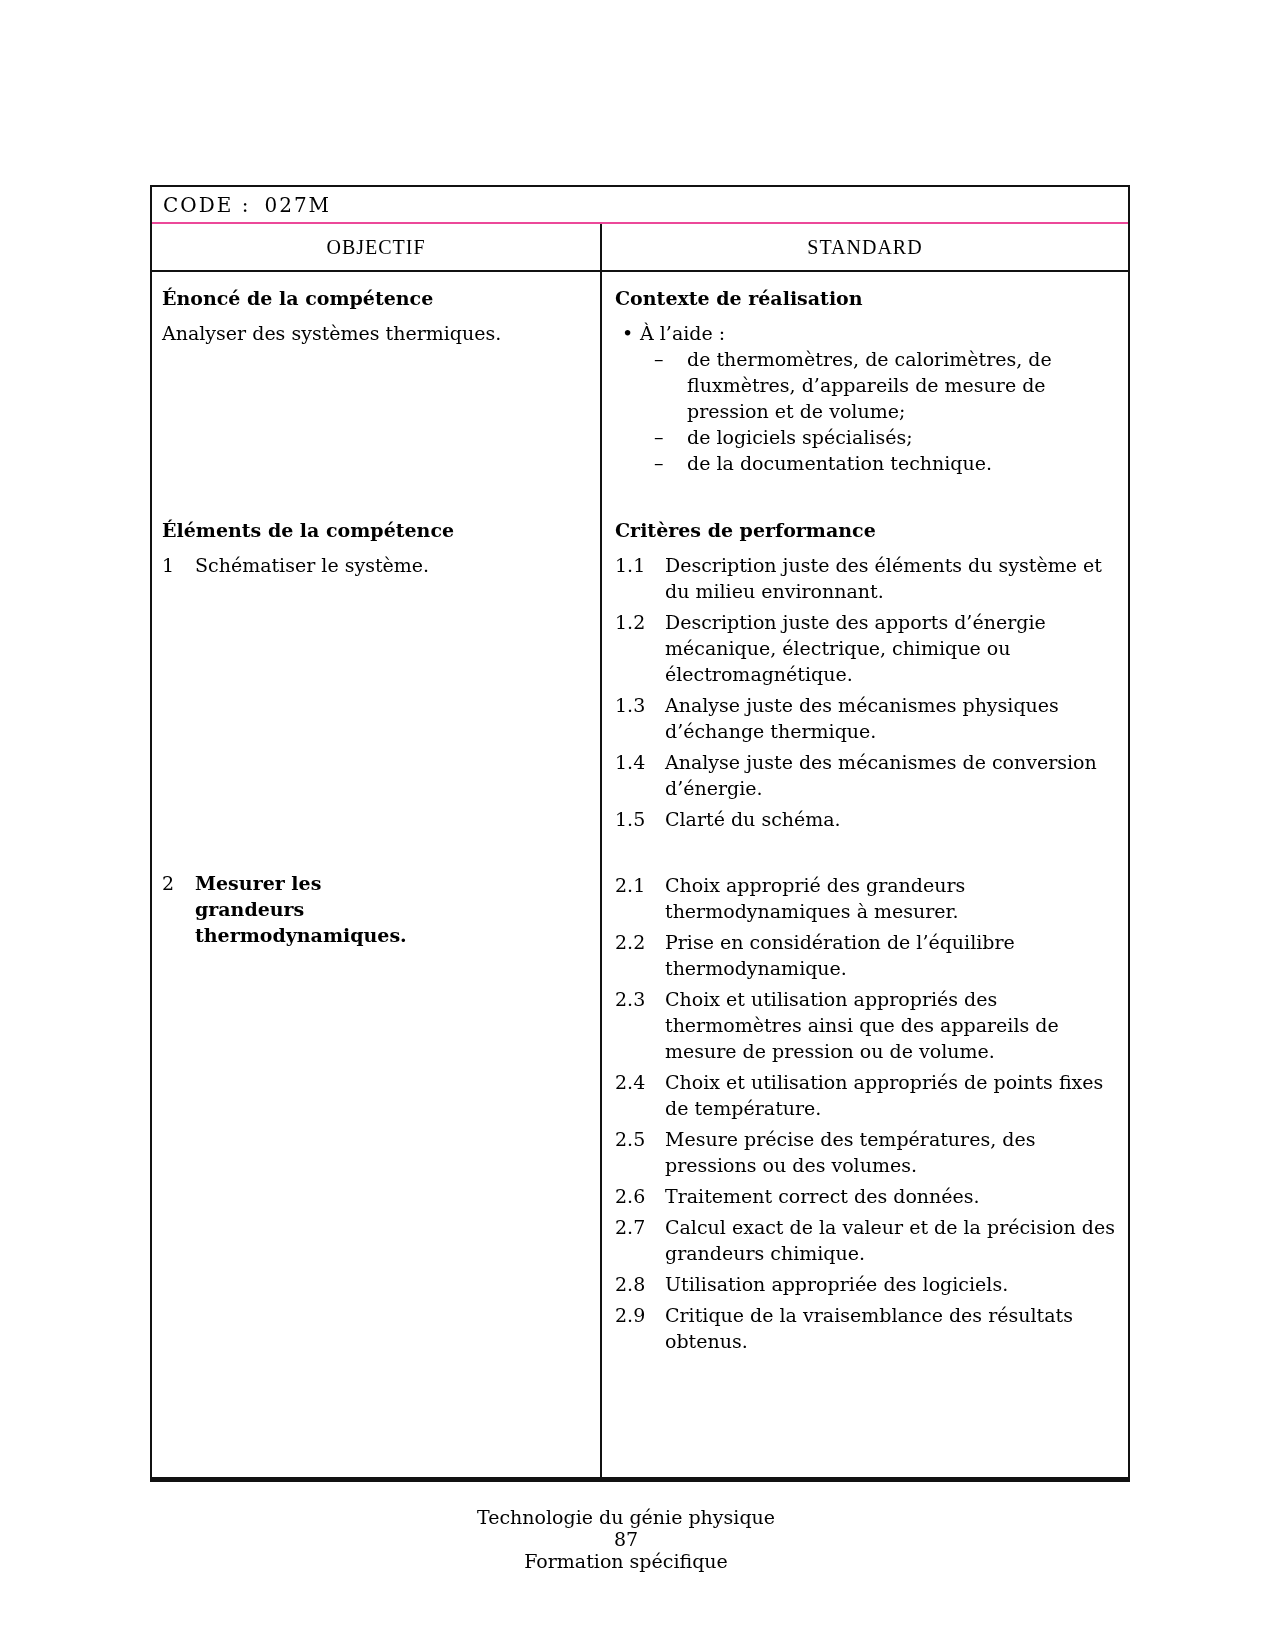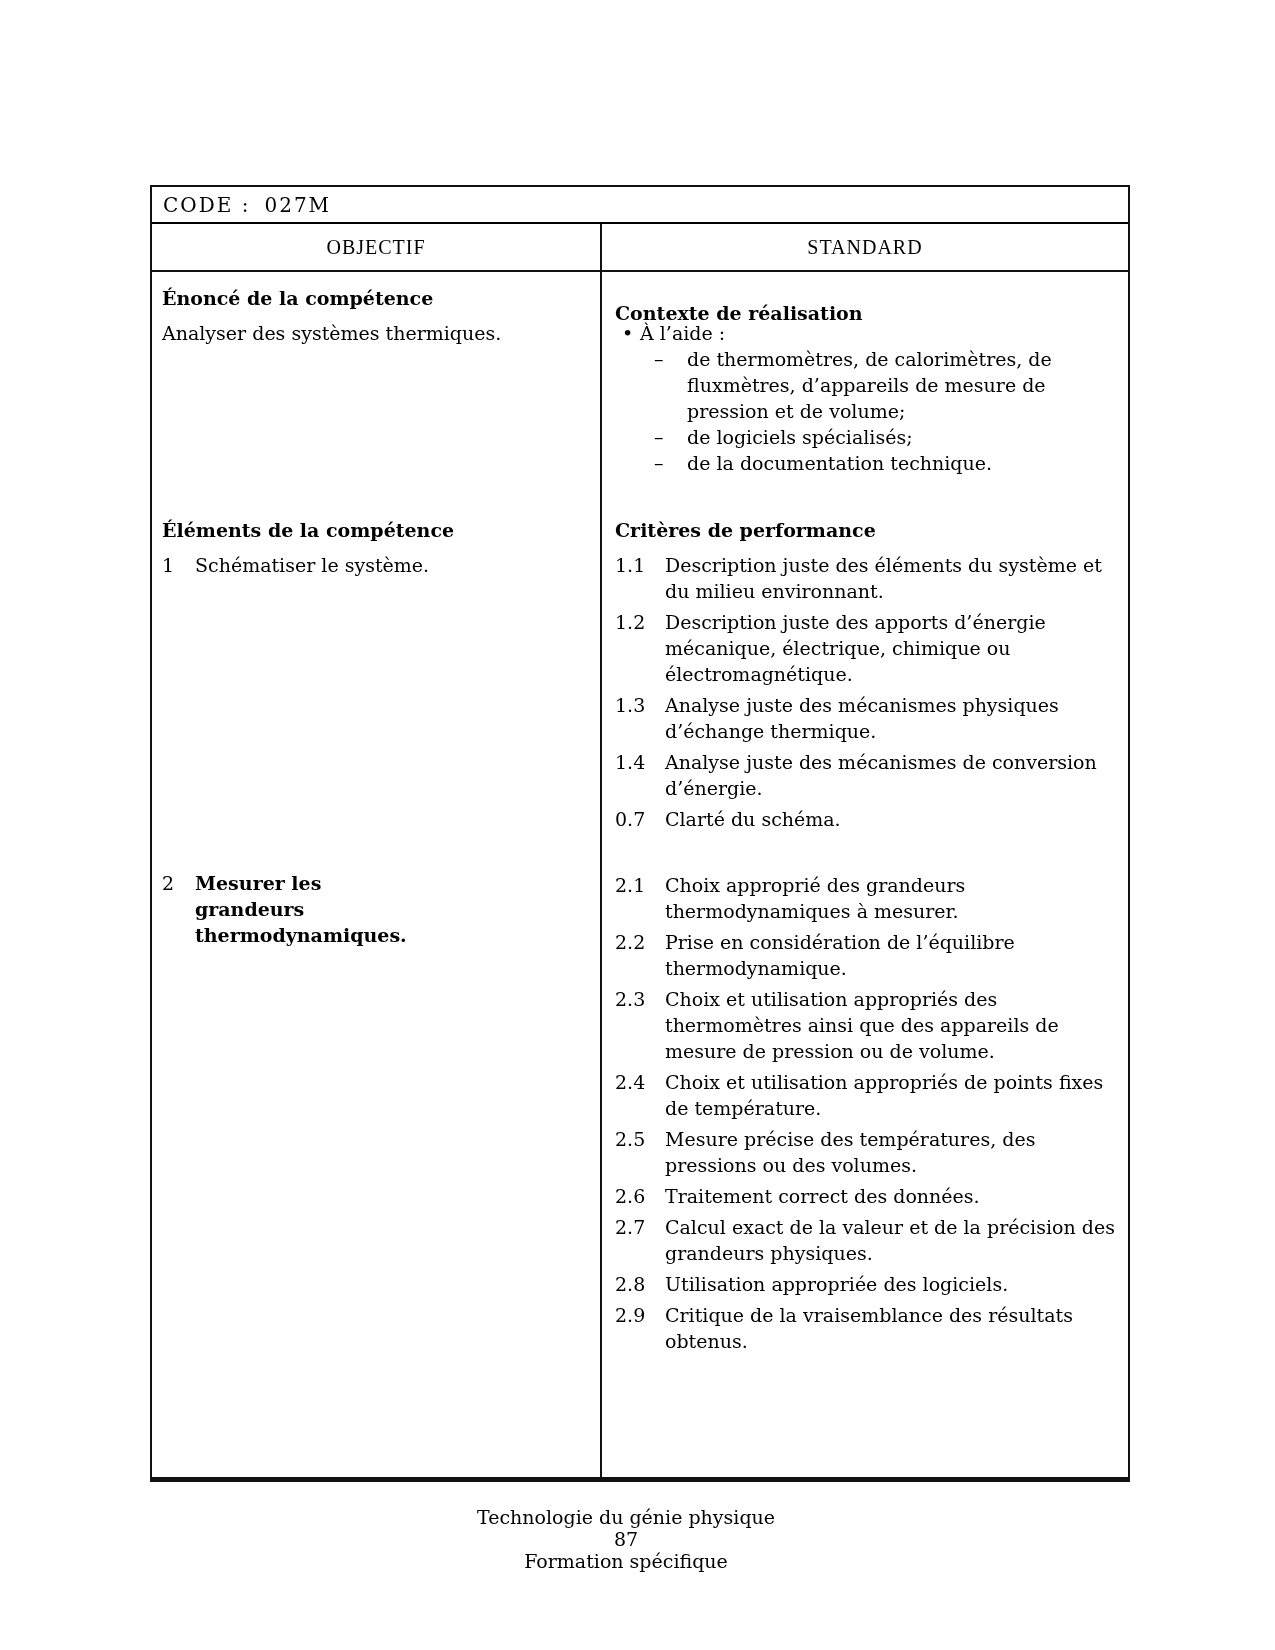--- a/index.html
+++ b/index.html
@@ -13,21 +13,21 @@
   }
   .doc-table{
     position:absolute;left:150px;top:185px;
     width:980px;height:1297px;
     border:2px solid #111;
     border-bottom-width:5px;
     box-sizing:border-box;
   }
   .code-row{
     height:37px;box-sizing:border-box;
-    border-bottom:2px solid #000000;
+    border-bottom:2px solid #ec4899;
     display:flex;align-items:center;
     padding-left:11px;gap:14px;
     font-size:20px;letter-spacing:2px;
   }
   .header-row{
     height:48px;box-sizing:border-box;
     border-bottom:2px solid #111;
     display:flex;
     font-family:Liberation Serif, serif;
   }
@@ -98,21 +98,21 @@
         </div>
         <div class="block" style="top:598px">
           <div class="num-item">
             <span class="num">2</span>
             <span class="txt txt-narrow">Mesurer les grandeurs thermodynamiques.</span>
           </div>
         </div>
       </div>
 
       <div class="cell-right">
-        <div class="block h" style="top:28px">Contexte de réalisation</div>
+        <div class="block h" style="top:13px">Contexte de réalisation</div>
 
         <div class="block h" style="top:245px">Critères de performance</div>
 
         <div class="block" style="top:48px">
           <div class="bullet-item">
             <span class="bullet-marker"></span>
             <span class="txt">À l’aide :</span>
           </div>
           <div class="dash-item">
             <span class="dash-marker"></span>
@@ -139,21 +139,21 @@
           </div>
           <div class="num-item">
             <span class="num">1.3</span>
             <span class="txt">Analyse juste des mécanismes physiques d’échange thermique.</span>
           </div>
           <div class="num-item">
             <span class="num">1.4</span>
             <span class="txt">Analyse juste des mécanismes de conversion d’énergie.</span>
           </div>
           <div class="num-item">
-            <span class="num">0.7</span>
+            <span class="num">1.5</span>
             <span class="txt">Clarté du schéma.</span>
           </div>
         </div>
 
         <div class="block" style="top:600px">
           <div class="num-item">
             <span class="num">2.1</span>
             <span class="txt">Choix approprié des grandeurs thermodynamiques à mesurer.</span>
           </div>
           <div class="num-item">
@@ -171,21 +171,21 @@
           <div class="num-item">
             <span class="num">2.5</span>
             <span class="txt">Mesure précise des températures, des pressions ou des volumes.</span>
           </div>
           <div class="num-item">
             <span class="num">2.6</span>
             <span class="txt">Traitement correct des données.</span>
           </div>
           <div class="num-item">
             <span class="num">2.7</span>
-            <span class="txt">Calcul exact de la valeur et de la précision des grandeurs physiques.</span>
+            <span class="txt">Calcul exact de la valeur et de la précision des grandeurs chimique.</span>
           </div>
           <div class="num-item">
             <span class="num">2.8</span>
             <span class="txt">Utilisation appropriée des logiciels.</span>
           </div>
           <div class="num-item">
             <span class="num">2.9</span>
             <span class="txt">Critique de la vraisemblance des résultats obtenus.</span>
           </div>
         </div>

